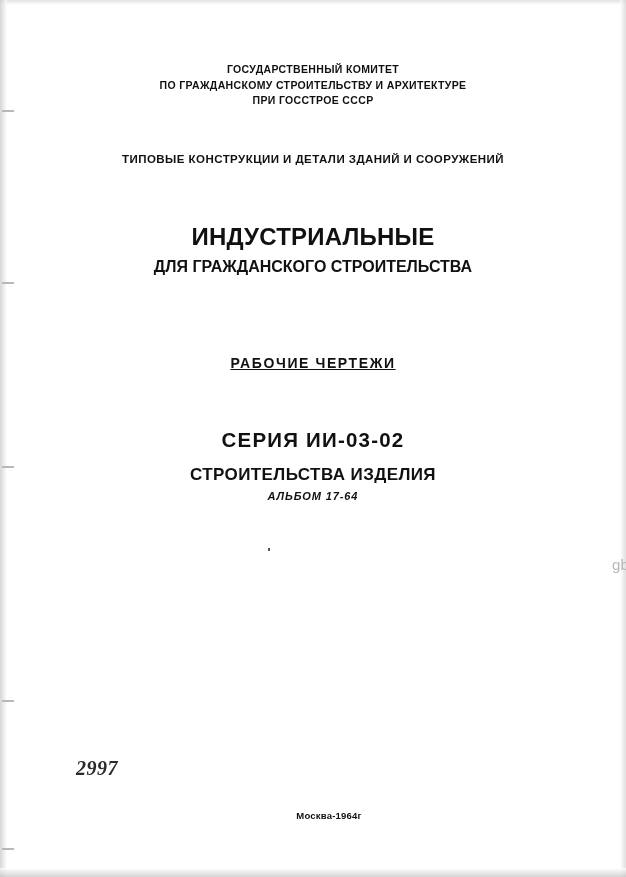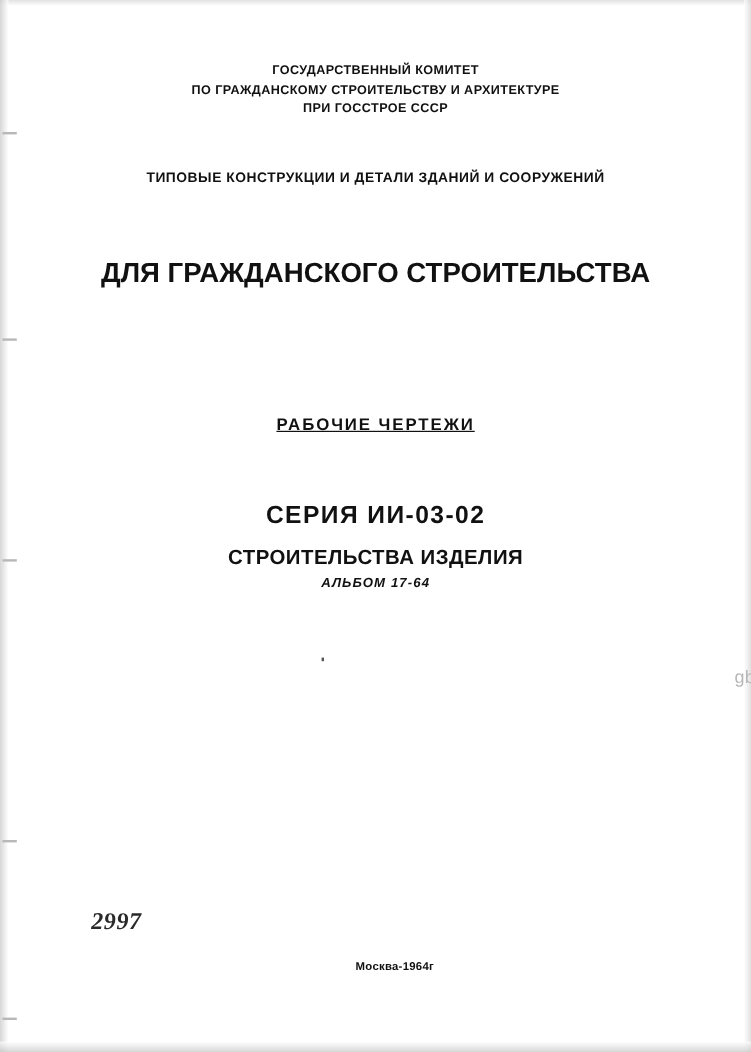--- a/index.html
+++ b/index.html
@@ -53,20 +53,21 @@
     height: 2px;
     background: #b8b8b8;
   }
 
   .center { text-align: center; }
 
   .block {
     position: absolute;
     left: 0;
     width: 626px;
+    margin-top: 10px;
   }
 
   
   .committee {
     top: 52px;
     font-size: 10.5px;
     font-weight: bold;
     letter-spacing: .35px;
     line-height: 15.5px;
   }
@@ -80,21 +81,21 @@
   }
 
   .title {
     top: 212px;
     font-size: 24px;
     font-weight: bold;
     line-height: 30px;
     letter-spacing: .2px;
   }
   .title .l3 {
-    font-size: 23px;
+    font-size: 16px;
     letter-spacing: 0px;
   }
 
   .working-drawings {
     top: 345px;
     font-size: 14px;
     font-weight: bold;
     letter-spacing: 1.6px;
     text-decoration: underline;
   }
@@ -180,20 +181,21 @@
 
   <div class="block center committee">
     <div>ГОСУДАРСТВЕННЫЙ КОМИТЕТ</div>
     <div>ПО ГРАЖДАНСКОМУ СТРОИТЕЛЬСТВУ И АРХИТЕКТУРЕ</div>
     <div>ПРИ ГОССТРОЕ СССР</div>
   </div>
 
   <div class="block center subhead">ТИПОВЫЕ КОНСТРУКЦИИ И ДЕТАЛИ ЗДАНИЙ И СООРУЖЕНИЙ</div>
 
   <div class="block center title">
+    <div>ИНДУСТРИАЛЬНЫЕ</div>
     <div class="l3">ДЛЯ ГРАЖДАНСКОГО СТРОИТЕЛЬСТВА</div>
   </div>
 
   <div class="block center working-drawings">РАБОЧИЕ ЧЕРТЕЖИ</div>
 
   <div class="block center series">СЕРИЯ ИИ-03-02</div>
   <div class="block center series-sub">СТРОИТЕЛЬСТВА ИЗДЕЛИЯ</div>
 
   <div class="block center album">АЛЬБОМ 17-64</div>
 

